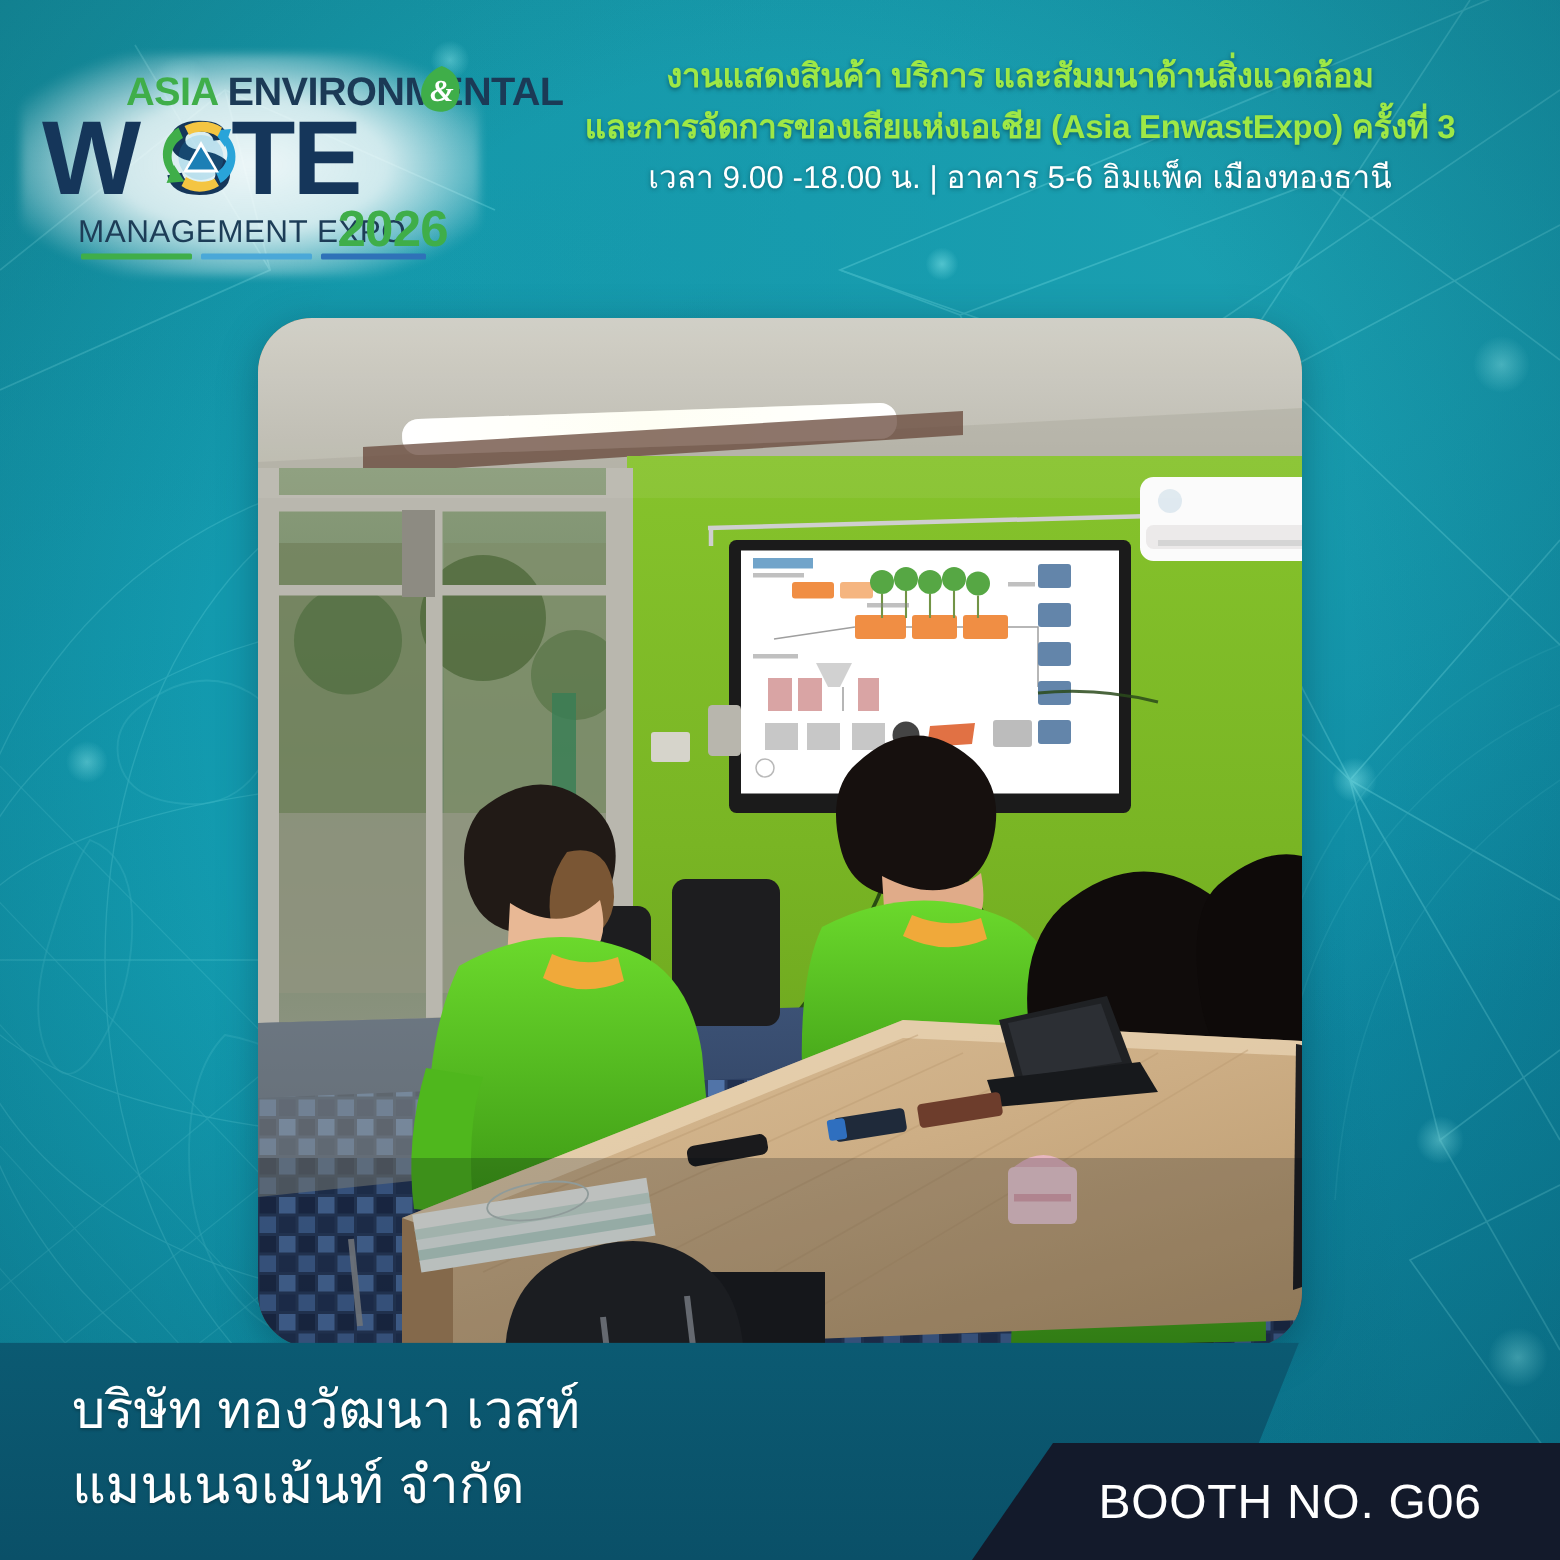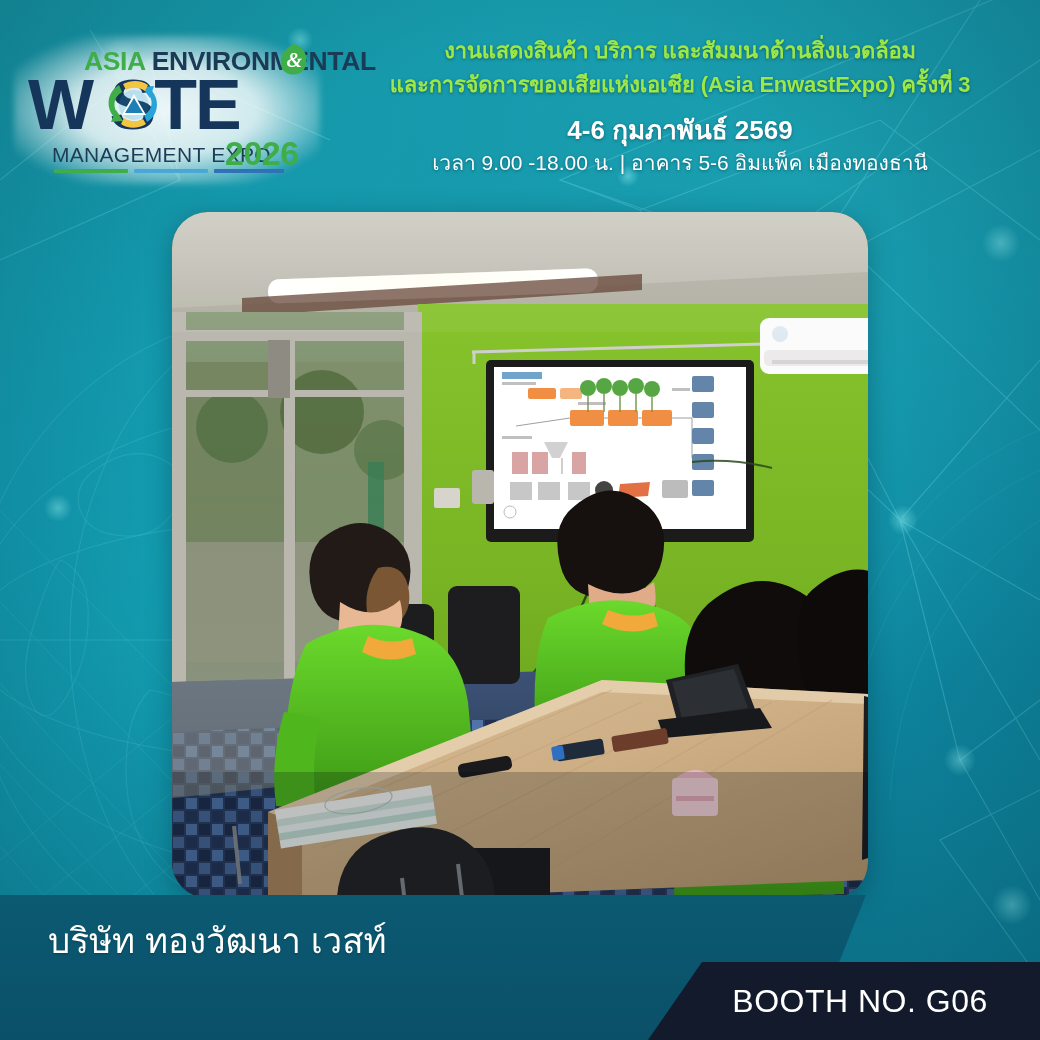--- a/index.html
+++ b/index.html
@@ -271,21 +271,20 @@
         <div class="logo-year">2026</div>
         <div class="bar b1"></div>
         <div class="bar b2"></div>
         <div class="bar b3"></div>
       </div>
     </div>
 
     <div class="head-text">
       <div class="head-l1">งานแสดงสินค้า บริการ และสัมมนาด้านสิ่งแวดล้อม</div>
       <div class="head-l2">และการจัดการของเสียแห่งเอเชีย (Asia EnwastExpo) ครั้งที่ 3</div>
-      <div class="head-date">4-6 กุมภาพันธ์ 2569</div>
       <div class="head-venue">เวลา 9.00 -18.00 น. | อาคาร 5-6 อิมแพ็ค เมืองทองธานี</div>
     </div>
   </div>
 
   <div class="photo">
     <svg viewBox="0 0 696 686" preserveAspectRatio="xMidYMid slice">
       <defs>
         <linearGradient id="ceil" x1="0" y1="0" x2="0" y2="1">
           <stop offset="0%" stop-color="#cfcdc4"></stop>
             <stop offset="100%" stop-color="#b6b4a8"></stop>
@@ -546,18 +545,19 @@
       <path d="M0,0 L696,0 L696,686 L0,686 Z" fill="none"></path>
       <rect x="0" y="0" width="696" height="120" fill="#ffffff" opacity="0.06"></rect>
       <rect x="0" y="560" width="696" height="126" fill="#000814" opacity="0.22"></rect>
     </svg>
   </div>
 
   <div class="bottombar-deep"></div>
 
   <div class="company">
     <div>บริษัท ทองวัฒนา เวสท์</div>
+    <div>แมนเนจเม้นท์ จำกัด</div>
   </div>
 
   <div class="booth-panel"></div>
   <div class="booth-text">BOOTH NO.  G06</div>
 
 </div>
 
 </body></html>

